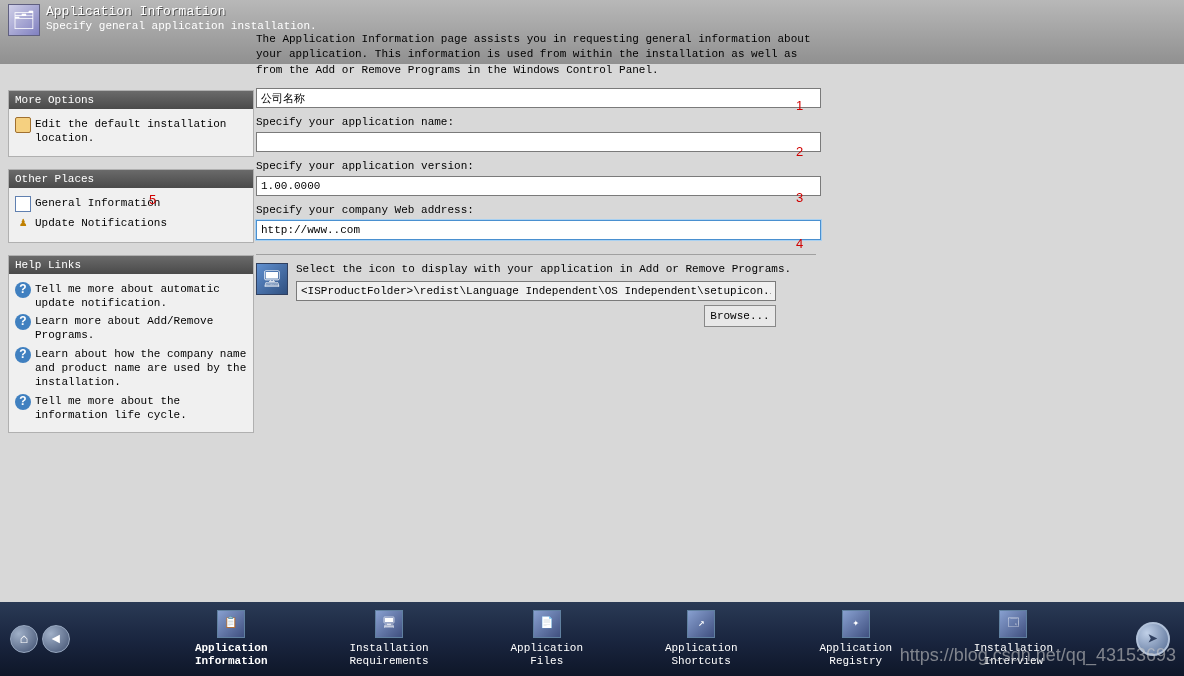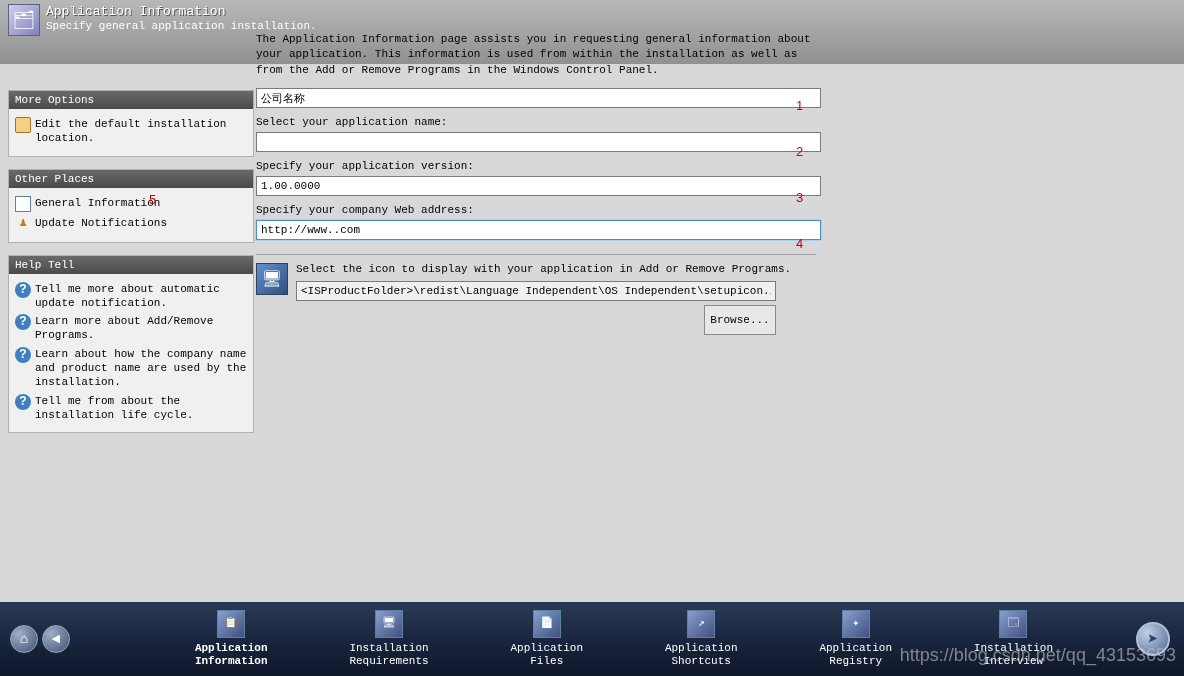--- a/index.html
+++ b/index.html
@@ -27,21 +27,21 @@
 .main { position: absolute; left: 256px; top: 32px; width: 560px; }
 .desc { font-size: 11px; line-height: 1.4; margin-bottom: 10px; color:#000; }
 .field-label { font-size: 11px; margin-bottom: 4px; margin-top: 8px; color:#000; }
 .field-input { width: 565px; height: 20px; border: 1px solid #7a7a7a; background:#fff; font-family:"Courier New",monospace; font-size:11px; padding: 2px 4px; }
 .field-input.focused { border:1px solid #4a90d0; outline:1px solid #a8d0f0; }
 .annotation { position: absolute; color: #d00000; font-size: 13px; font-family: Arial; }
 .sep { border:0; border-top:1px solid #a0a0a0; margin:14px 0 8px 0; }
 .icon-row { display:flex; align-items:flex-start; gap:8px; }
 .app-icon { width:32px; height:32px; background:linear-gradient(135deg,#6090d0,#305080); border:1px solid #304060; display:flex;align-items:center;justify-content:center;color:#fff;font-size:16px; }
 .icon-path { width: 480px; height: 20px; border:1px solid #7a7a7a; background:#f0f0f0; font-family:"Courier New",monospace; font-size:11px; padding:2px 4px; }
-.browse-btn { height:30px; width:72px; font-family:"Courier New",monospace; font-size:11px; background:#e8e8e8; border:1px solid #888; margin-top:4px; float:right; margin-right: 40px; cursor:pointer; }
+.browse-btn { height:22px; width:72px; font-family:"Courier New",monospace; font-size:11px; background:#e8e8e8; border:1px solid #888; margin-top:4px; float:right; margin-right: 40px; cursor:pointer; }
 
 
 .bottom-nav { position:absolute; left:0; bottom:0; width:100%; height:74px; background:linear-gradient(to bottom,#2a3a55 0%,#1a2640 50%,#0e1628 100%); display:flex; align-items:center; padding:0 10px; }
 .nav-btn { width:28px; height:28px; border-radius:50%; background:radial-gradient(circle at 30% 30%,#a0b0c8,#405070); border:1px solid #98a8c0; display:flex;align-items:center;justify-content:center;color:#fff; margin-right:4px; cursor:pointer; font-size:14px; }
 .nav-items { flex:1; display:flex; justify-content:space-around; padding:0 80px 0 80px; }
 .nav-item { display:flex; flex-direction:column; align-items:center; color:#fff; font-size:11px; text-align:center; cursor:pointer; line-height:1.2; }
 .nav-item .nav-icon { width:28px; height:28px; margin-bottom:4px; background:linear-gradient(135deg,#88a0d0,#405080); border:1px solid #6080a0; display:flex;align-items:center;justify-content:center; }
 .nav-item.active .nav-label { font-weight:bold; }
 .nav-next { width:34px; height:34px; border-radius:50%; background:radial-gradient(circle at 30% 30%,#c0d0e8,#506890); border:2px solid #b0c0d8; display:flex;align-items:center;justify-content:center;color:#304060; cursor:pointer; font-size:18px; position:absolute; right:14px; top:20px; }
 
@@ -79,49 +79,49 @@
       </div>
       <span class="annotation" style="position:absolute; left:140px; top:4px;">5</span>
       <div class="item">
         <span class="ic ic-bell">♟</span>
         <span>Update Notifications</span>
       </div>
     </div>
   </div>
 
   <div class="panel">
-    <div class="panel-head">Help Tell</div>
+    <div class="panel-head">Help Links</div>
     <div class="panel-body">
       <div class="item">
         <span class="ic ic-help">?</span>
         <span>Tell me more about automatic update notification.</span>
       </div>
       <div class="item">
         <span class="ic ic-help">?</span>
         <span>Learn more about Add/Remove Programs.</span>
       </div>
       <div class="item">
         <span class="ic ic-help">?</span>
         <span>Learn about how the company name and product name are used by the installation.</span>
       </div>
       <div class="item">
         <span class="ic ic-help">?</span>
-        <span>Tell me from about the installation life cycle.</span>
+        <span>Tell me more about the information life cycle.</span>
       </div>
     </div>
   </div>
 </div>
 
 <div class="main">
   <div class="desc">The Application Information page assists you in requesting general information about your application. This information is used from within the installation as well as from the Add or Remove Programs in the Windows Control Panel.</div>
 
   <input class="field-input" value="公司名称" style="">
   <span class="annotation" style="left:540px; top:66px;">1</span>
 
-  <div class="field-label">Select your application name:</div>
+  <div class="field-label">Specify your application name:</div>
   <input class="field-input" value="" style="">
   <span class="annotation" style="left:540px; top:112px;">2</span>
 
   <div class="field-label">Specify your application version:</div>
   <input class="field-input" value="1.00.0000" style="">
   <span class="annotation" style="left:540px; top:158px;">3</span>
 
   <div class="field-label">Specify your company Web address:</div>
   <input class="field-input focused" value="http://www..com" style="">
   <span class="annotation" style="left:540px; top:204px;">4</span>

